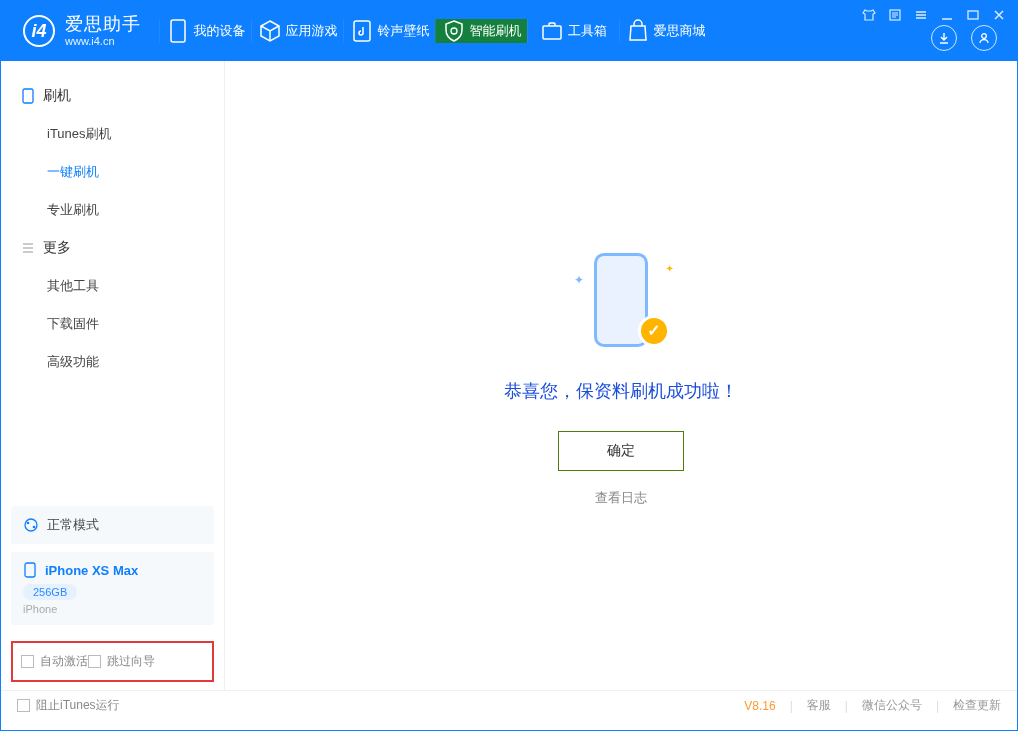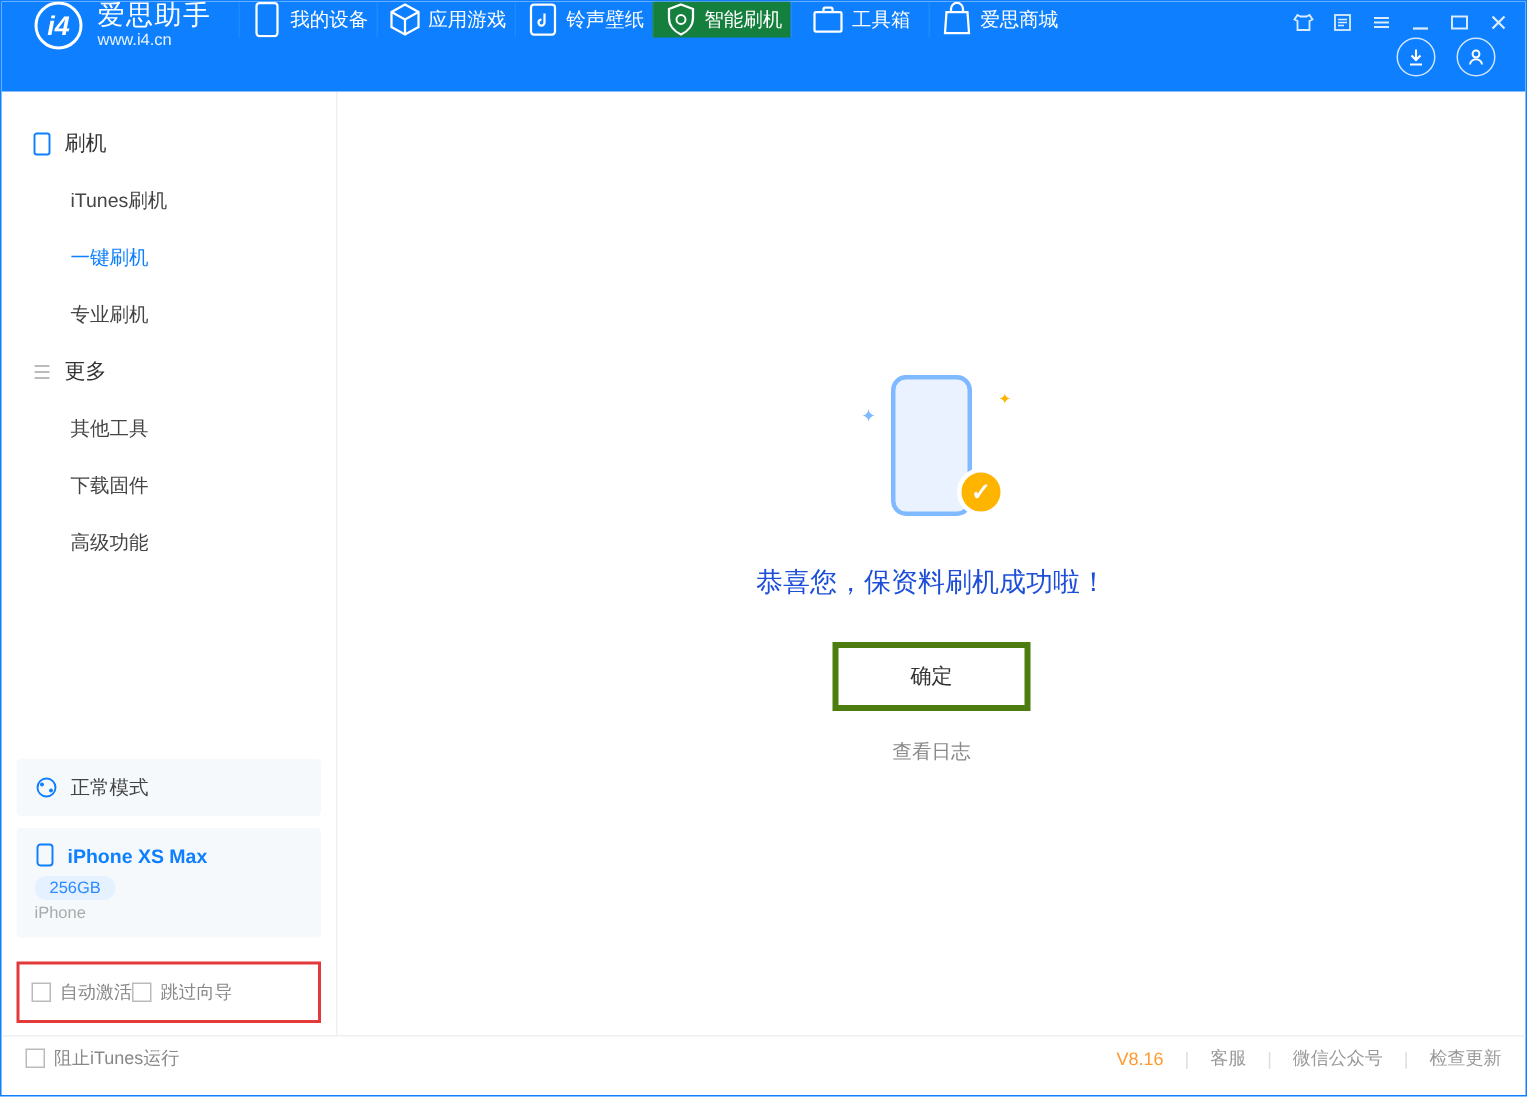--- a/index.html
+++ b/index.html
@@ -1,19 +1,19 @@
 <!DOCTYPE html>
 <html><head>
 <meta charset="utf-8">
 <style>
 * { margin: 0; padding: 0; box-sizing: border-box; font-family: "Microsoft YaHei", "PingFang SC", sans-serif; }
 body { background: #fff; width: 1018px; height: 731px; overflow: hidden; border: 1px solid #0d7fff; }
 
 
-.header { background: #0d7fff; height: 60px; display: flex; align-items: flex-start; color: #fff; position: relative; }
+.header { background: #0d7fff; height: 60px; display: flex; align-items: center; color: #fff; position: relative; }
 .logo-area { display: flex; align-items: center; padding: 0 18px 0 22px; }
 .logo-circle { width: 32px; height: 32px; border: 2.5px solid #fff; border-radius: 50%; display: flex; align-items: center; justify-content: center; font-size: 18px; font-weight: bold; font-style: italic; margin-right: 10px; }
 .logo-text { line-height: 1.1; }
 .logo-title { font-size: 18px; font-weight: 500; letter-spacing: 1px; }
 .logo-sub { font-size: 11px; opacity: .9; }
 
 .nav-tabs { display: flex; align-items: stretch; }
 .nav-tab { width: 92px; display: flex; flex-direction: row; align-items: center; justify-content: center; gap: 4px; font-size: 13px; cursor: pointer; border-left: 1px solid rgba(255,255,255,.08); }
 .nav-tab.active { background: #15803d; }
 .nav-tab-icon { width: 24px; height: 24px; display: flex; align-items: center; justify-content: center; }
@@ -42,21 +42,21 @@
 .chk { width: 13px; height: 13px; border: 1px solid #bbb; background: #fff; }
 
 
 .main { flex: 1; display: flex; flex-direction: column; align-items: center; justify-content: center; }
 .phone-illus { position: relative; width: 110px; height: 110px; margin-bottom: 24px; }
 .phone-body { position: absolute; left: 28px; top: 8px; width: 54px; height: 94px; border: 3px solid #7fb9ff; border-radius: 10px; background: #eaf2ff; }
 .check-badge { position: absolute; right: 6px; bottom: 8px; width: 32px; height: 32px; background: #ffb400; border-radius: 50%; border: 3px solid #fff; display: flex; align-items: center; justify-content: center; color: #fff; font-size: 16px; font-weight: bold; }
 .sparkle1 { position: absolute; left: 8px; top: 28px; color: #7fb9ff; font-size: 12px; }
 .sparkle2 { position: absolute; right: 2px; top: 18px; color: #ffb400; font-size: 10px; }
 .success-text { font-size: 18px; color: #1d4ed8; margin-bottom: 28px; }
-.ok-btn { border: 4px solid #4d7c0f; background: #fff; padding: 10px 48px; font-size: 14px; color: #333; cursor: pointer; margin-bottom: 18px; }
+.ok-btn { border: 1px solid #4d7c0f; background: #fff; padding: 10px 48px; font-size: 14px; color: #333; cursor: pointer; margin-bottom: 18px; }
 .log-link { font-size: 13px; color: #888; cursor: pointer; }
 
 
 .footer { height: 30px; border-top: 1px solid #eef0f2; display: flex; align-items: center; padding: 0 16px; font-size: 12px; color: #999; }
 .footer .left { display: flex; align-items: center; gap: 6px; }
 .footer .right { margin-left: auto; display: flex; align-items: center; gap: 14px; }
 .footer .sep { color: #ddd; }
 .version { color: #ff9a2e; }
 .footer a { color: #999; cursor: pointer; }
 

